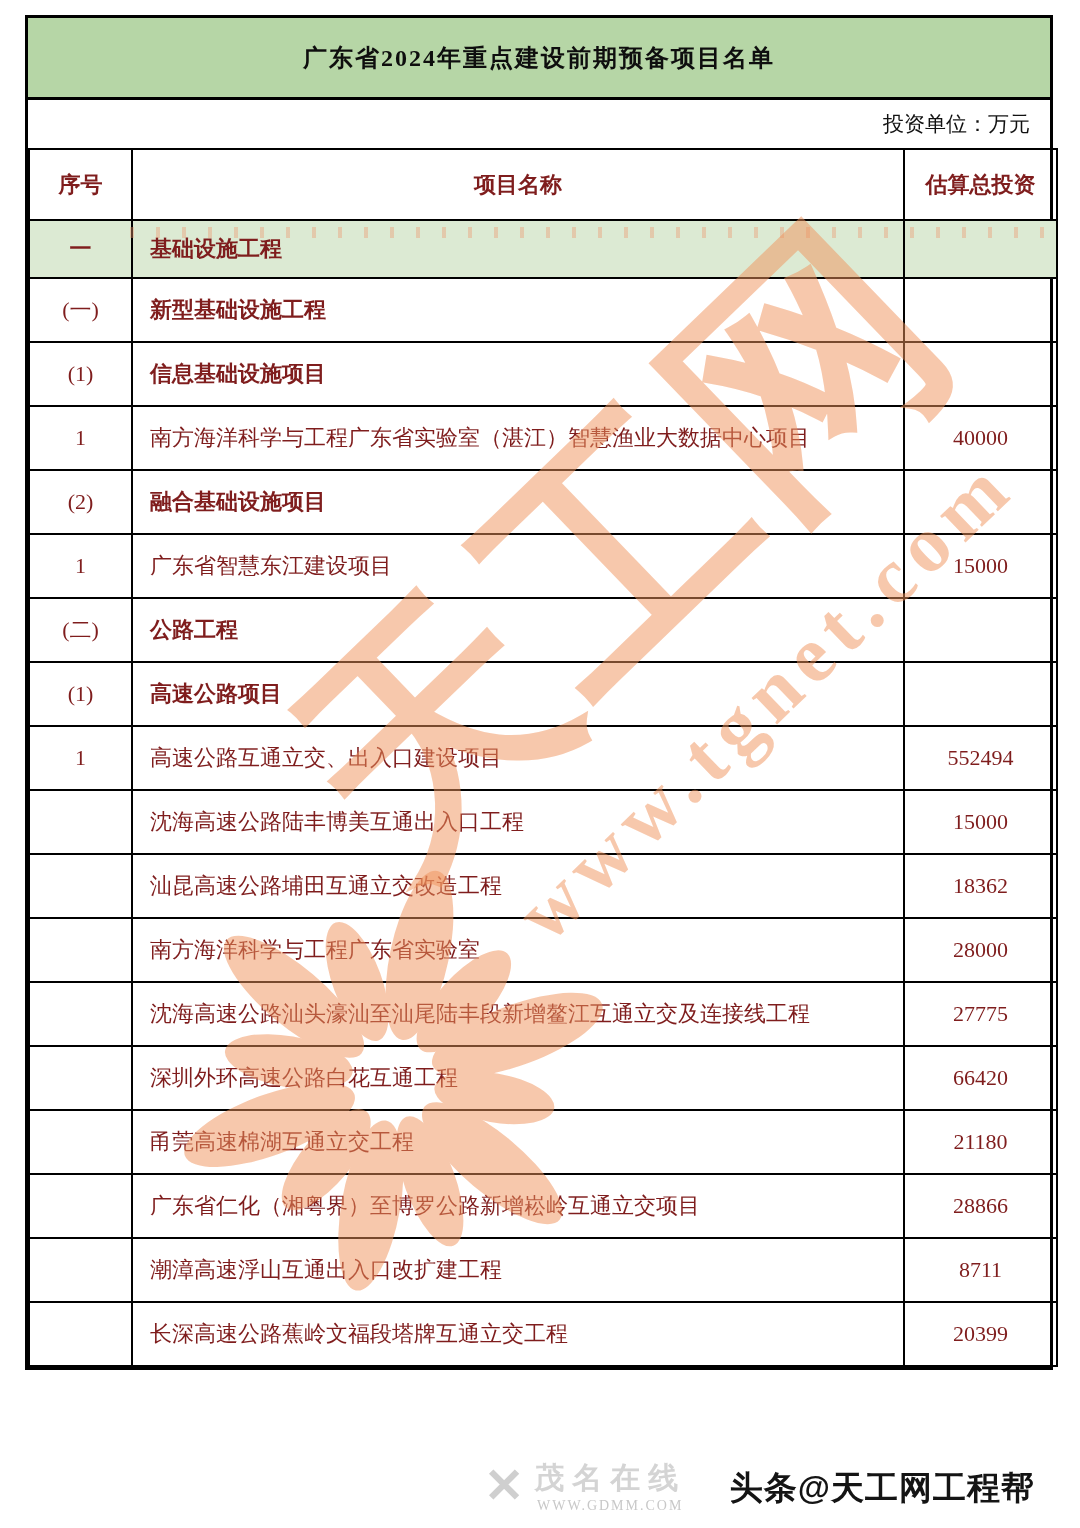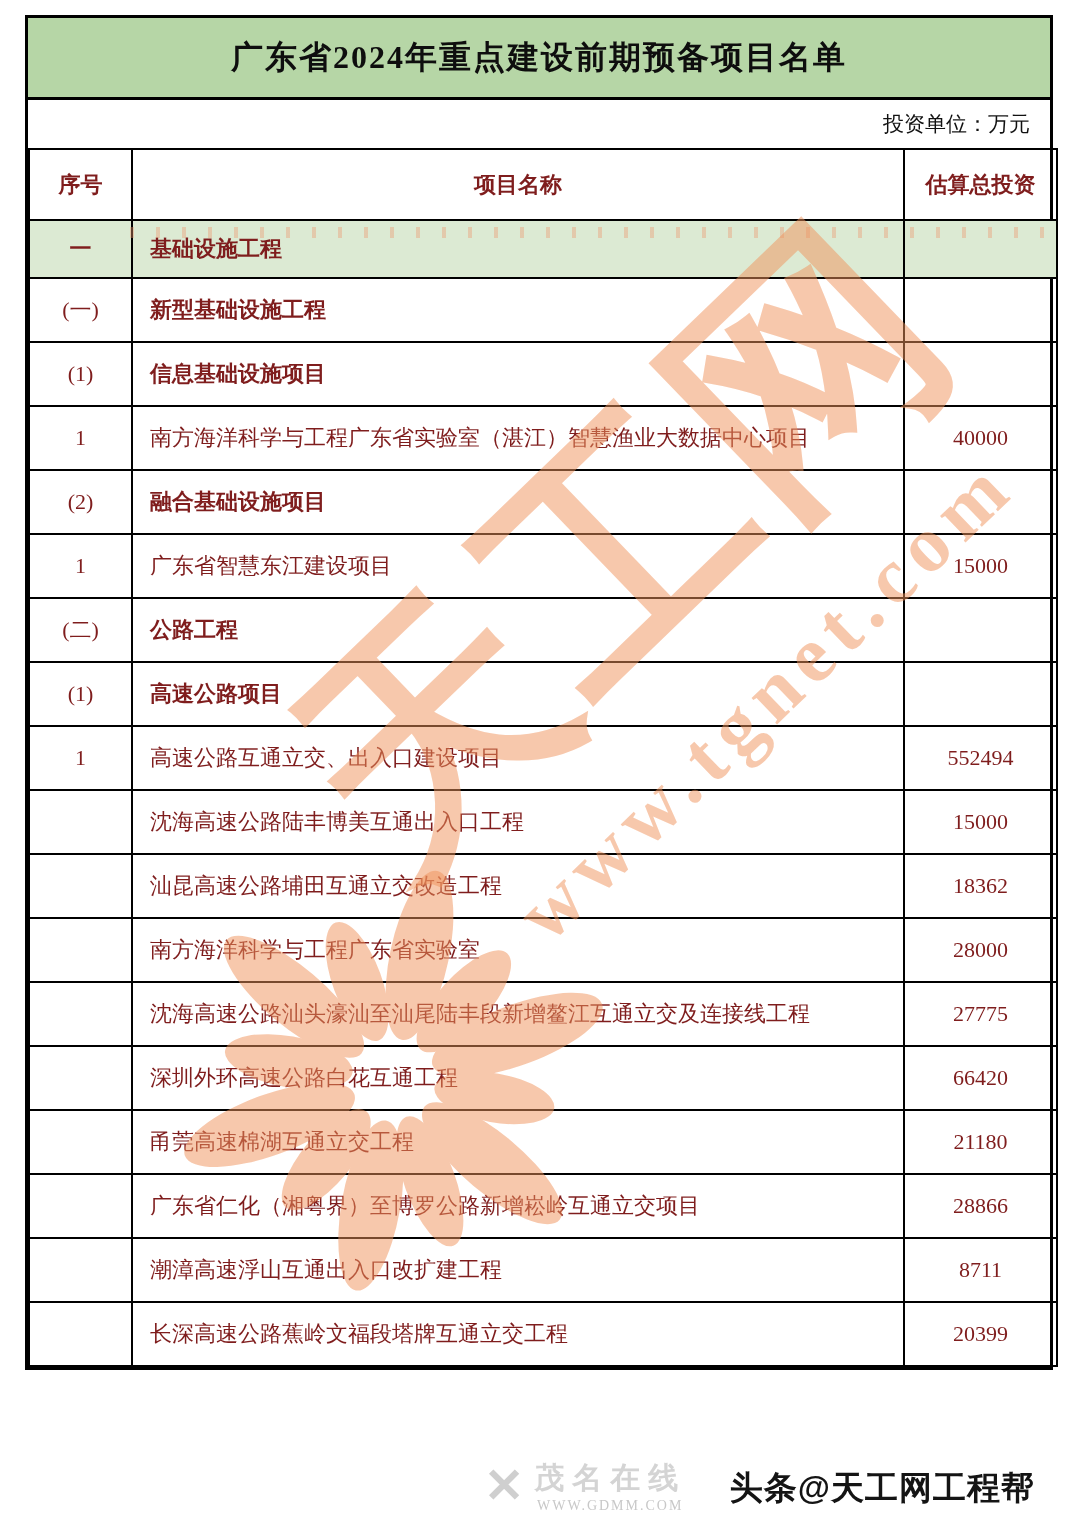--- a/index.html
+++ b/index.html
@@ -8,21 +8,21 @@
     position:relative; width:1080px; height:1528px;
     background:#ffffff; overflow:hidden;
   }
   .sheet {
     position:absolute; left:25px; top:15px; width:1028px;
     border:3px solid #000; background:#fff;
   }
   .title-cell {
     height:82px; background:#b6d6a6; border-bottom:3px solid #000;
     display:flex; align-items:center; justify-content:center;
-    font-size:32px; font-weight:bold; color:#0e0e0e; letter-spacing:2px;
+    font-size:24px; font-weight:bold; color:#0e0e0e; letter-spacing:2px;
   }
   .unit-row {
     height:48px; display:flex; align-items:center; justify-content:flex-end;
     padding-right:20px; font-size:21px; color:#111;
   }
   table.grid {
     width:100%; border-collapse:collapse; table-layout:fixed;
   }
   table.grid th, table.grid td {
     border:2px solid #000; vertical-align:middle;

